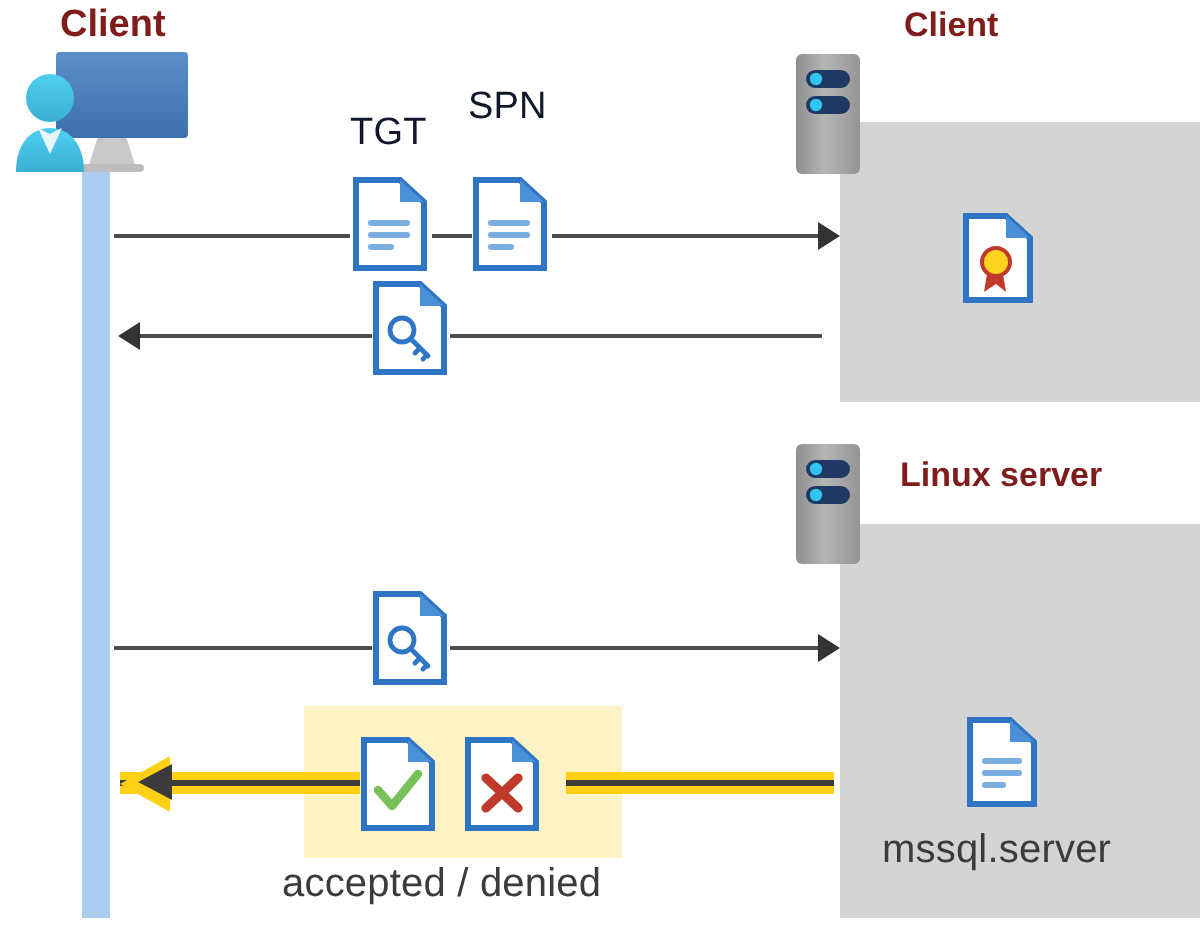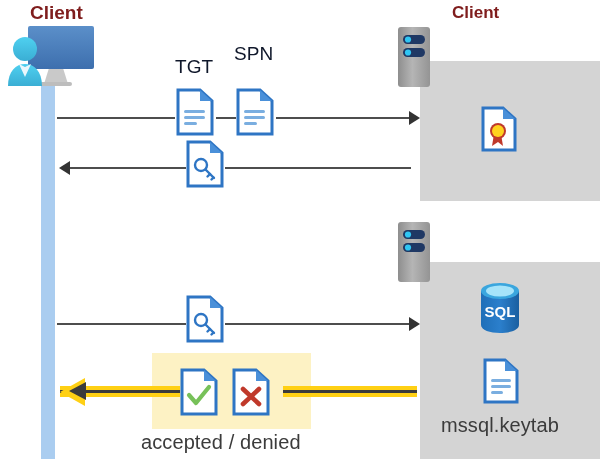--- a/index.html
+++ b/index.html
@@ -155,20 +155,21 @@
       <path d="M6 62 C6 47 14 40 23 40 C32 40 40 47 40 62 Z" fill="url(#perGrad)"></path>
 
       <path d="M17 40 L23 53 L29 40 L23 43 Z" fill="#eaf7fc"></path>
     </svg>
   </div>
 
   <div class="heading" id="client-title">Client</div>
   <div class="heading" id="dc-title">
     <div>Client</div>
   </div>
+  <div class="heading" id="linux-title">Linux server</div>
 
   <div class="rack" id="dc-rack">
     <svg width="32" height="60" viewBox="0 0 32 60" xmlns="http://www.w3.org/2000/svg">
       <defs>
         <linearGradient id="rkGrad" x1="0" y1="0" x2="1" y2="0">
           <stop offset="0" stop-color="#8e8e8e"></stop>
           <stop offset="0.45" stop-color="#b5b5b5"></stop>
           <stop offset="1" stop-color="#949494"></stop>
         </linearGradient>
       </defs>
@@ -280,44 +281,29 @@
   <div class="doc" id="doc-cert">
     <svg width="36" height="46" viewBox="0 0 36 46" xmlns="http://www.w3.org/2000/svg">
       <path d="M2 2 H22 L34 13 V44 H2 Z" fill="#ffffff" stroke="#2e75c4" stroke-width="3"></path>
       <path d="M22 2 L34 13 H22 Z" fill="#4a90d9"></path>
       <path d="M13 28 L11 40 L17 36 L22 40 L20 28 Z" fill="#c0392b"></path>
       <circle cx="17" cy="25" r="8" fill="#c0392b"></circle>
       <circle cx="17" cy="25" r="6" fill="#ffd21e"></circle>
     </svg>
   </div>
 
-  <div id="sql-icon">
-    <svg width="48" height="56" viewBox="0 0 48 56" xmlns="http://www.w3.org/2000/svg">
-      <defs>
-        <linearGradient id="sqlGrad" x1="0" y1="0" x2="1" y2="0">
-          <stop offset="0" stop-color="#1f6fb8"></stop>
-          <stop offset="0.5" stop-color="#2b7fcc"></stop>
-          <stop offset="1" stop-color="#1a5fa0"></stop>
-        </linearGradient>
-      </defs>
-      <path d="M5 11 V45 C5 50 14 53 24 53 C34 53 43 50 43 45 V11 Z" fill="url(#sqlGrad)"></path>
-      <ellipse cx="24" cy="11" rx="19" ry="8" fill="#3aa6de"></ellipse>
-      <ellipse cx="24" cy="11" rx="14" ry="5.5" fill="#a6e4fa"></ellipse>
-      <text x="24" y="37" text-anchor="middle" font-family="Liberation Sans, sans-serif" font-size="15" font-weight="bold" fill="#ffffff">SQL</text>
-    </svg>
-  </div>
 
   <div class="doc" id="doc-keytab">
     <svg width="36" height="46" viewBox="0 0 36 46" xmlns="http://www.w3.org/2000/svg">
       <path d="M2 2 H22 L34 13 V44 H2 Z" fill="#ffffff" stroke="#2e75c4" stroke-width="3"></path>
       <path d="M22 2 L34 13 H22 Z" fill="#4a90d9"></path>
       <rect x="8" y="21" width="20" height="3" rx="1.5" fill="#7aaee0"></rect>
       <rect x="8" y="27" width="20" height="3" rx="1.5" fill="#7aaee0"></rect>
       <rect x="8" y="33" width="12" height="3" rx="1.5" fill="#7aaee0"></rect>
     </svg>
   </div>
 
   <div class="small-label" id="lbl-tgt">TGT</div>
   <div class="small-label" id="lbl-spn">SPN</div>
-  <div class="small-label" id="lbl-keytab">mssql.keytab</div>
+  <div class="small-label" id="lbl-keytab">mssql.server</div>
   <div class="small-label" id="lbl-accepted">accepted / denied</div>
 
 </div>
 
 </body></html>

